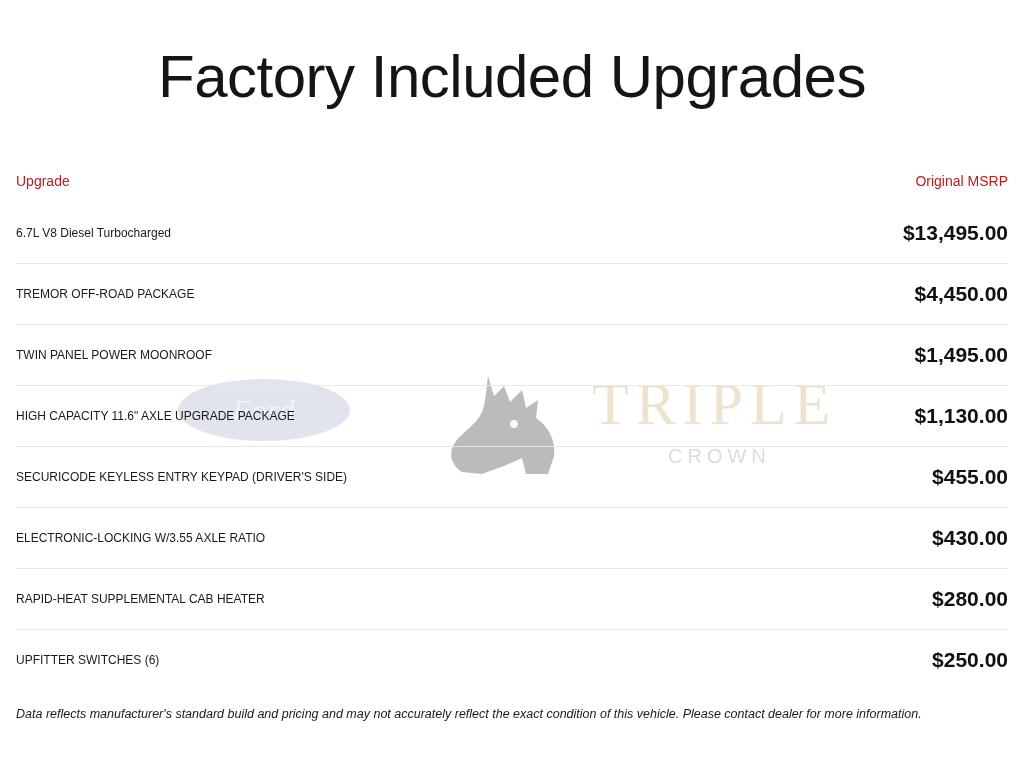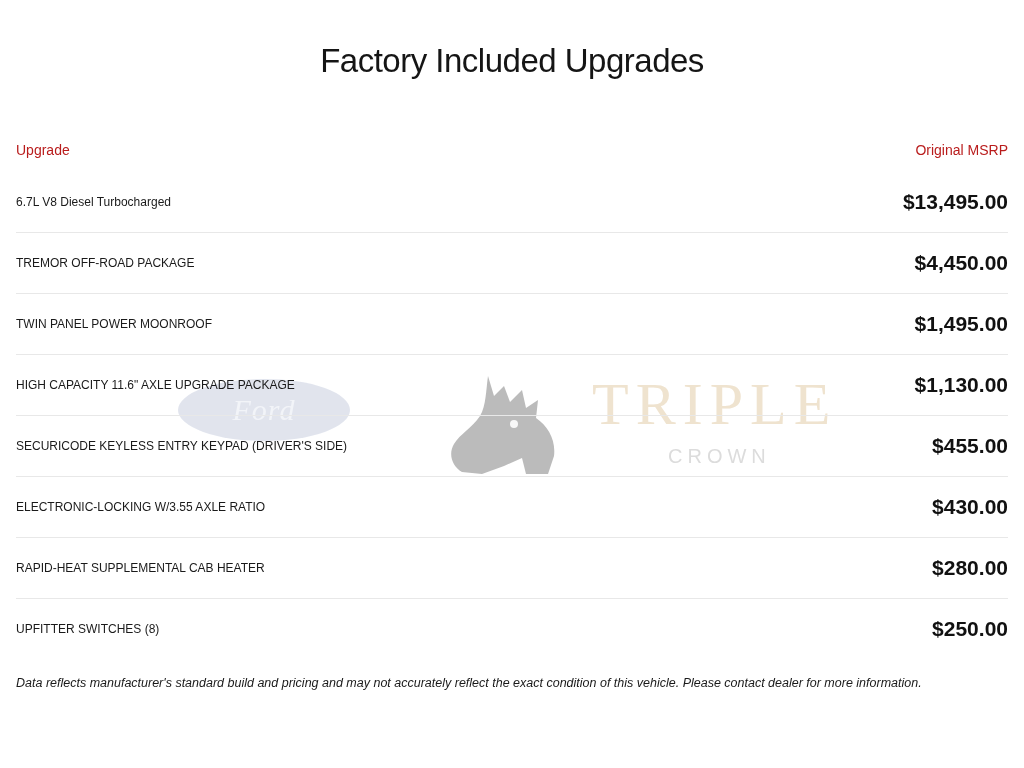--- a/index.html
+++ b/index.html
@@ -82,21 +82,21 @@
   }
 
   
   .content {
     position: relative;
     z-index: 1;
   }
 
   .title {
     text-align: center;
-    font-size: 33px;
+    font-size: 60px;
     font-weight: 400;
     letter-spacing: -0.5px;
     margin: 30px 0 0 0;
     padding-top: 12px;
     color: #151515;
   }
 
   table.upgrades {
     width: 100%;
     border-collapse: collapse;
@@ -190,21 +190,21 @@
         </tr>
         <tr class="row">
           <td class="name">ELECTRONIC-LOCKING W/3.55 AXLE RATIO</td>
           <td class="price">$430.00</td>
         </tr>
         <tr class="row">
           <td class="name">RAPID-HEAT SUPPLEMENTAL CAB HEATER</td>
           <td class="price">$280.00</td>
         </tr>
         <tr class="row">
-          <td class="name">UPFITTER SWITCHES (8)</td>
+          <td class="name">UPFITTER SWITCHES (6)</td>
           <td class="price">$250.00</td>
         </tr>
       </tbody>
     </table>
 
     <div class="disclaimer">Data reflects manufacturer's standard build and pricing and may not accurately reflect the exact condition of this vehicle. Please contact dealer for more information.</div>
 
   </div>
 </div>
 

